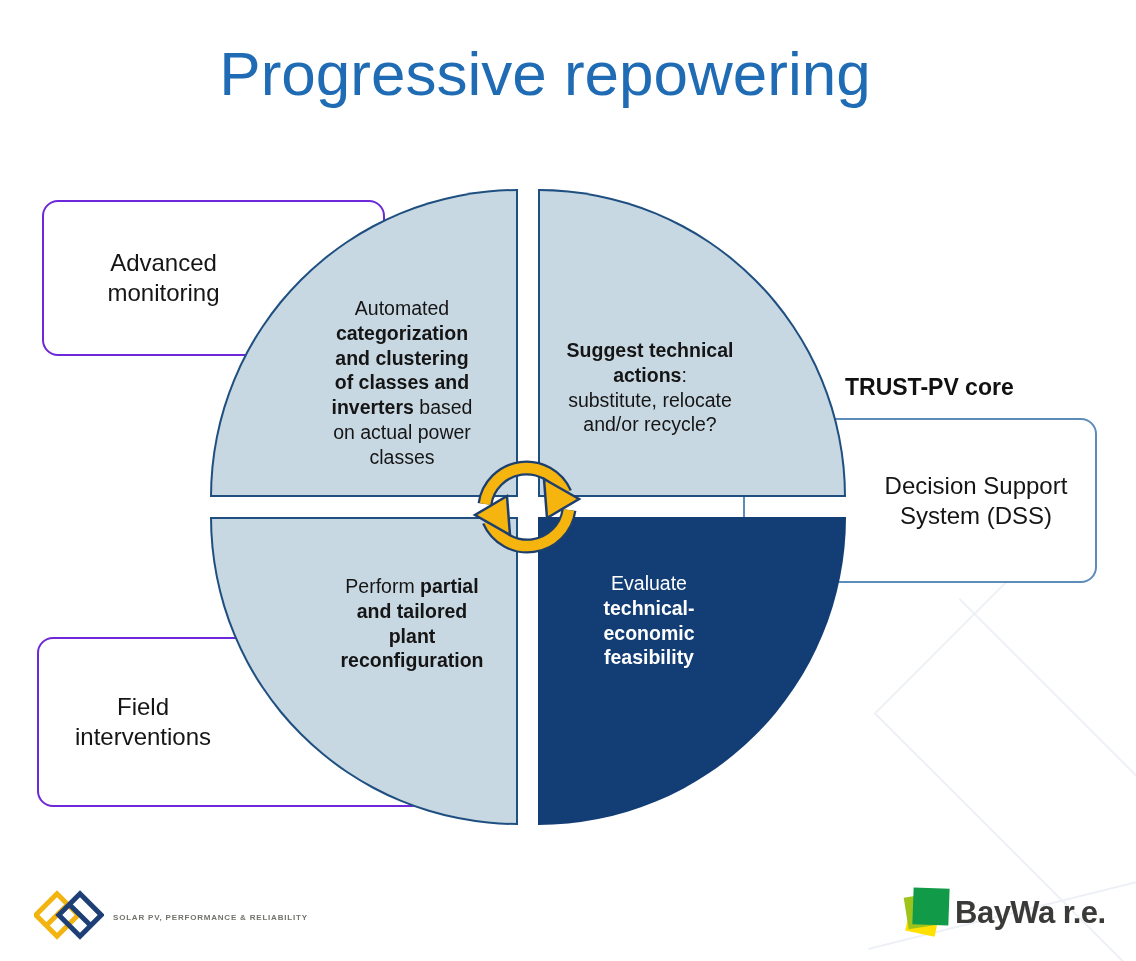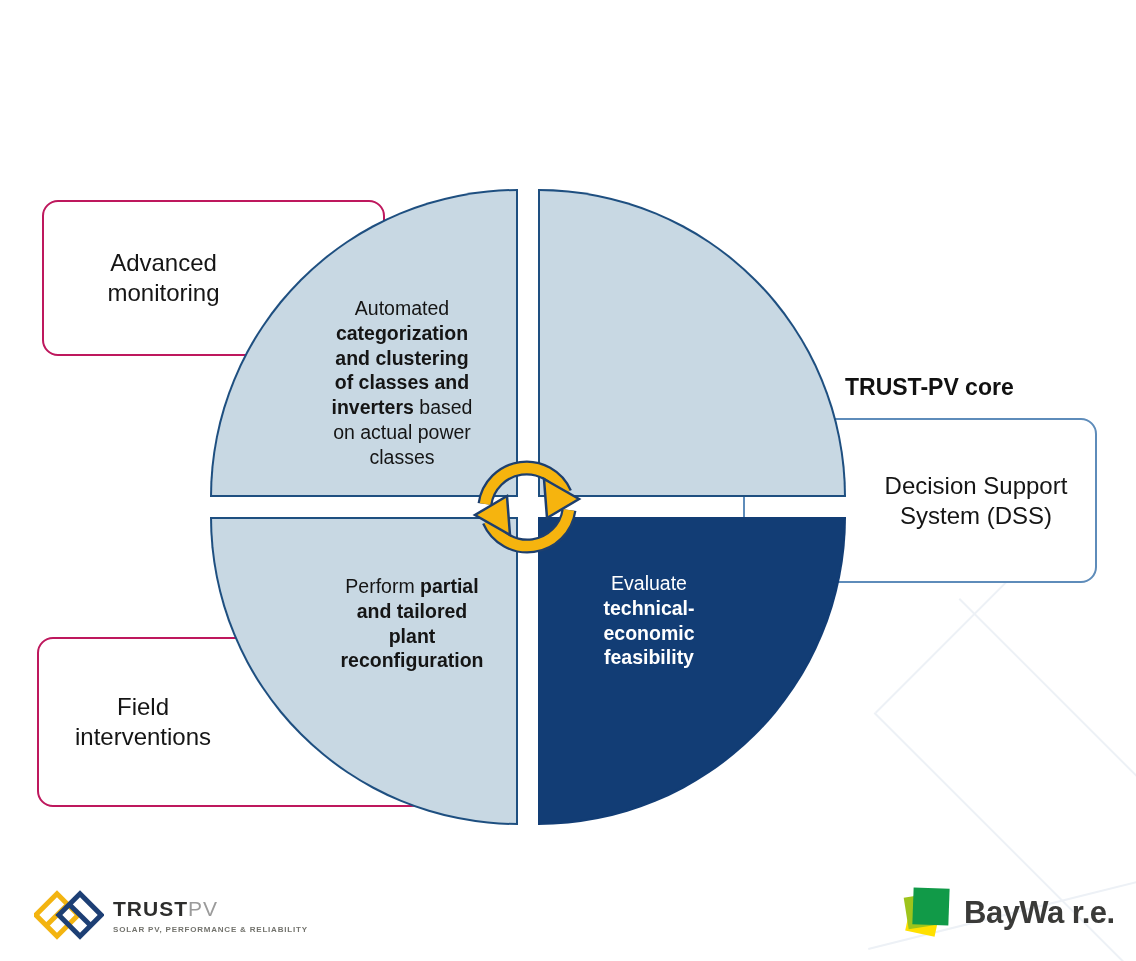--- a/index.html
+++ b/index.html
@@ -11,21 +11,21 @@
          font-size:62px;font-weight:400;color:#1f6cb5;letter-spacing:0px;z-index:3;}
 
   
   .wm{position:absolute;height:2px;background:#edf1f6;transform-origin:0 0;z-index:0;}
   .wm1{left:960px;top:598px;width:520px;transform:rotate(45deg);}
   .wm2{left:875px;top:712px;width:250px;transform:rotate(-45deg);}
   .wm3{left:875px;top:712px;width:430px;transform:rotate(45deg);}
   .wm4{left:868px;top:948px;width:300px;transform:rotate(-14deg);}
 
   
-  .obox{position:absolute;z-index:1;background:#fff;border:2px solid #be185d;border-radius:16px;
+  .obox{position:absolute;z-index:1;background:#fff;border:2px solid #6d28d9;border-radius:16px;
         display:flex;align-items:center;justify-content:center;text-align:center;
         font-size:24px;line-height:1.25;color:#151515;box-sizing:border-box;}
   .box-adv{left:42px;top:200px;width:343px;height:156px;padding-right:100px;}
   .box-field{left:37px;top:637px;width:390px;height:170px;padding-right:178px;}
   .box-dss{left:743px;top:418px;width:354px;height:165px;padding-left:112px;border-color:#5e8cba;}
   .box-label{width:150px;}
   .box-label.dss{width:225px;}
 
   .core-label{position:absolute;left:845px;top:374px;width:250px;text-align:left;
               font-size:23px;font-weight:bold;color:#111;z-index:3;}
@@ -49,28 +49,29 @@
   
   .cycle{position:absolute;left:452px;top:437px;z-index:4;}
 
   
   .trustpv{position:absolute;left:34px;top:886px;display:flex;align-items:center;gap:9px;z-index:3;}
   .trustpv .words{display:flex;flex-direction:column;}
   .trustpv .name{font-size:21px;letter-spacing:1px;}
   .trustpv .name .t1{font-weight:bold;color:#2d2d2c;}
   .trustpv .name .t2{font-weight:normal;color:#9b9b9b;}
   .trustpv .tag{margin-top:4px;font-size:8px;font-weight:bold;color:#73736d;letter-spacing:0.8px;}
-  .baywa{position:absolute;left:901px;top:884px;display:flex;align-items:center;gap:9px;z-index:3;}
+  .baywa{position:absolute;left:901px;top:884px;display:flex;align-items:center;z-index:3;}
   .baywa .name{font-size:31px;font-weight:600;color:#3a3a38;letter-spacing:-0.5px;}
 </style>
 </head>
 <body>
 
 <div class="slide">
 
+  <div class="title">Progressive repowering</div>
 
   <div class="wm wm1"></div>
   <div class="wm wm2"></div>
   <div class="wm wm3"></div>
   <div class="wm wm4"></div>
 
   <div class="obox box-adv">
     <div class="box-label">Advanced monitoring</div>
   </div>
   <div class="obox box-field">
@@ -89,20 +90,26 @@
   <div class="qtext qt-tl">
     <span>Automated</span><br>
     <span class="b">categorization</span><br>
     <span class="b">and clustering</span><br>
     <span class="b">of classes and</span><br>
     <span class="b">inverters</span><span> based</span><br>
     <span>on actual power</span><br>
     <span>classes</span>
   </div>
 
+  <div class="qtext qt-tr">
+    <span class="b">Suggest technical</span><br>
+    <span class="b">actions</span><span>:</span><br>
+    <span>substitute, relocate</span><br>
+    <span>and/or recycle?</span>
+  </div>
 
   <div class="qtext qt-bl">
     <span>Perform </span><span class="b">partial</span><br>
     <span class="b">and tailored</span><br>
     <span class="b">plant</span><br>
     <span class="b">reconfiguration</span>
   </div>
 
   <div class="qtext qt-br">
     <span>Evaluate</span><br>
@@ -125,23 +132,20 @@
       <g transform="translate(23,29) rotate(-45)">
         <rect x="-15" y="-15" width="30" height="30" fill="none" stroke="#f3b410" stroke-width="5"></rect>
         <line x1="-15" y1="0" x2="15" y2="0" stroke="#f3b410" stroke-width="5"></line>
       </g>
       <g transform="translate(46,29) rotate(-45)">
         <rect x="-15" y="-15" width="30" height="30" fill="none" stroke="#1d3f75" stroke-width="5"></rect>
         <line x1="0" y1="-15" x2="0" y2="15" stroke="#1d3f75" stroke-width="5"></line>
       </g>
     </svg>
     <div class="words">
-      <div class="name">
-        <span class="t1">TRUST</span><span class="t2">PV</span>
-      </div>
       <div class="tag">SOLAR PV, PERFORMANCE &amp; RELIABILITY</div>
     </div>
   </div>
 
   <div class="baywa">
     <svg width="54" height="58" viewBox="0 0 54 58">
       <rect x="7" y="20" width="30" height="30" transform="rotate(12 22 35)" fill="#ffe000"></rect>
       <rect x="5" y="11" width="32" height="32" transform="rotate(-9 21 27)" fill="#9ec41c"></rect>
       <rect x="12" y="4" width="36" height="37" transform="rotate(2 30 22)" fill="#119a48"></rect>
     </svg>

